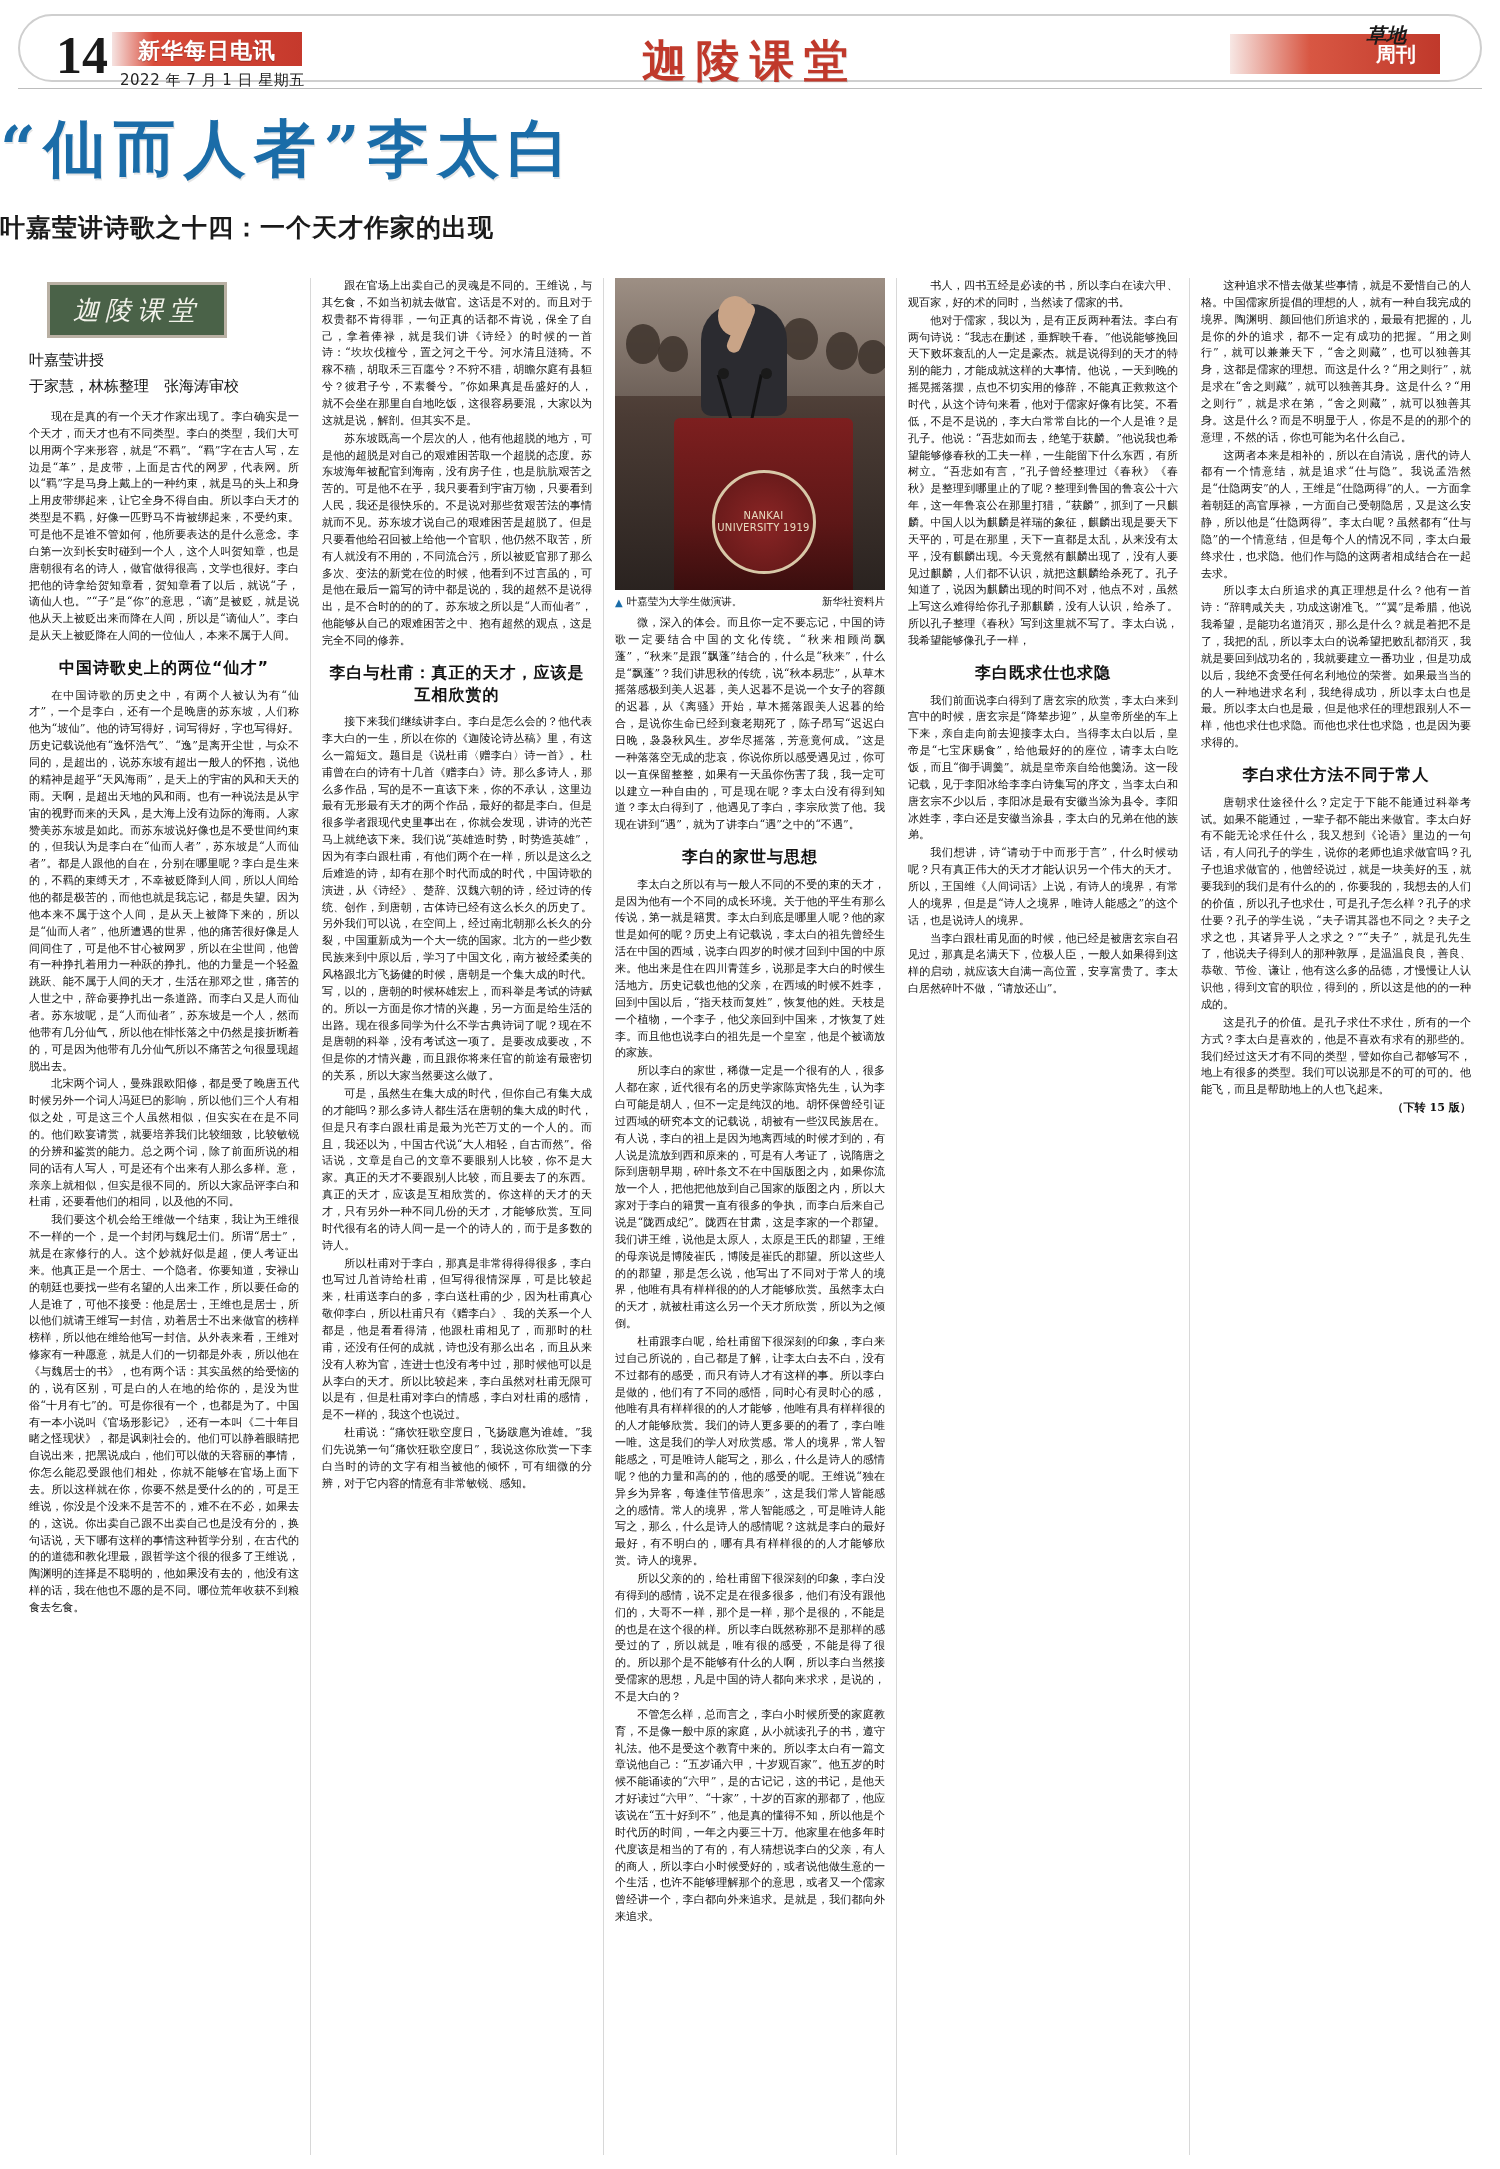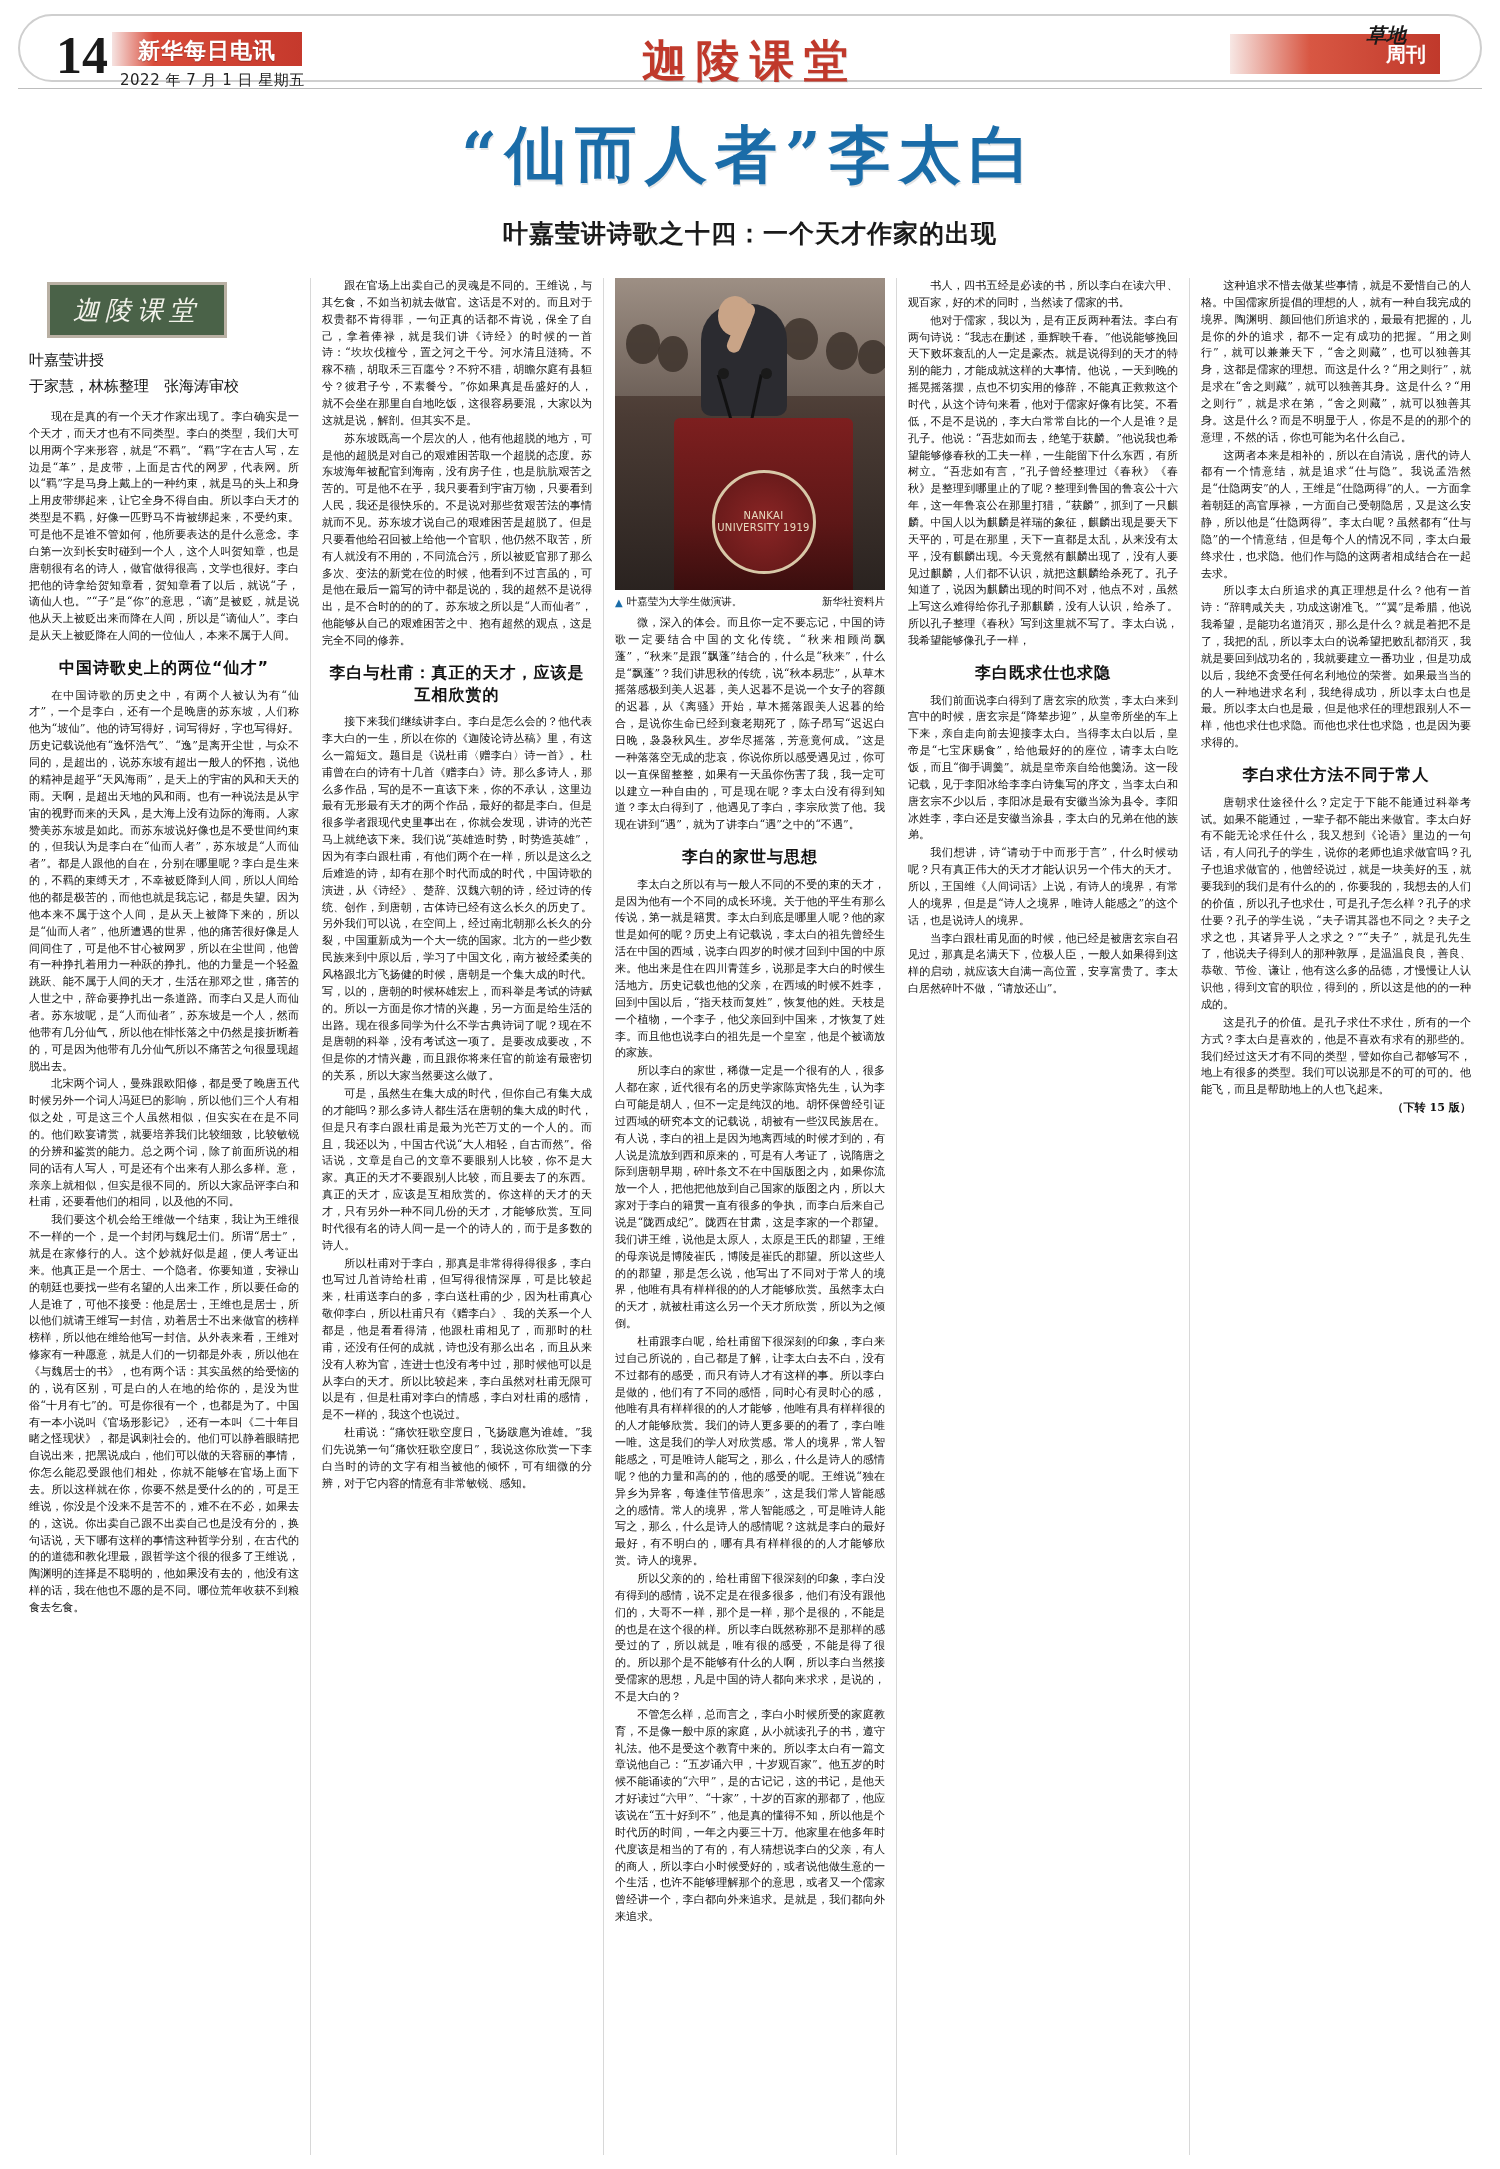--- a/index.html
+++ b/index.html
@@ -63,28 +63,28 @@
     display:flex; align-items:center; justify-content:flex-end;
   }
   .weekly-script {
     position:absolute; right:74px; top:6px;
     font-size:20px; color:#1a1a1a; font-style:italic;
     font-family:"DejaVu Serif", serif;
     font-weight:bold;
   }
   .weekly-label {
     color:#fff; font-size:20px; font-weight:bold;
-    padding-right:14px; font-family:"DejaVu Sans", sans-serif;
+    padding-right:24px; font-family:"DejaVu Sans", sans-serif;
   }
   .rule-under-mast {
     margin:6px 18px 0 18px;
     border-top:1px solid #bdbdbd;
   }
   
-  .headline-wrap { text-align:center; margin-top:24px; }
+  .headline-wrap { margin-top:18px; }
   .headline {
     font-size:62px; font-weight:bold;
     color:#1a6ca8;
     letter-spacing:8px;
     font-family:"DejaVu Serif", serif;
     text-shadow:1px 2px 0 rgba(0,0,0,.10);
   }
   .subhead {
     margin-top:20px;
     font-size:25px; color:#1a1a1a; font-weight:bold;

